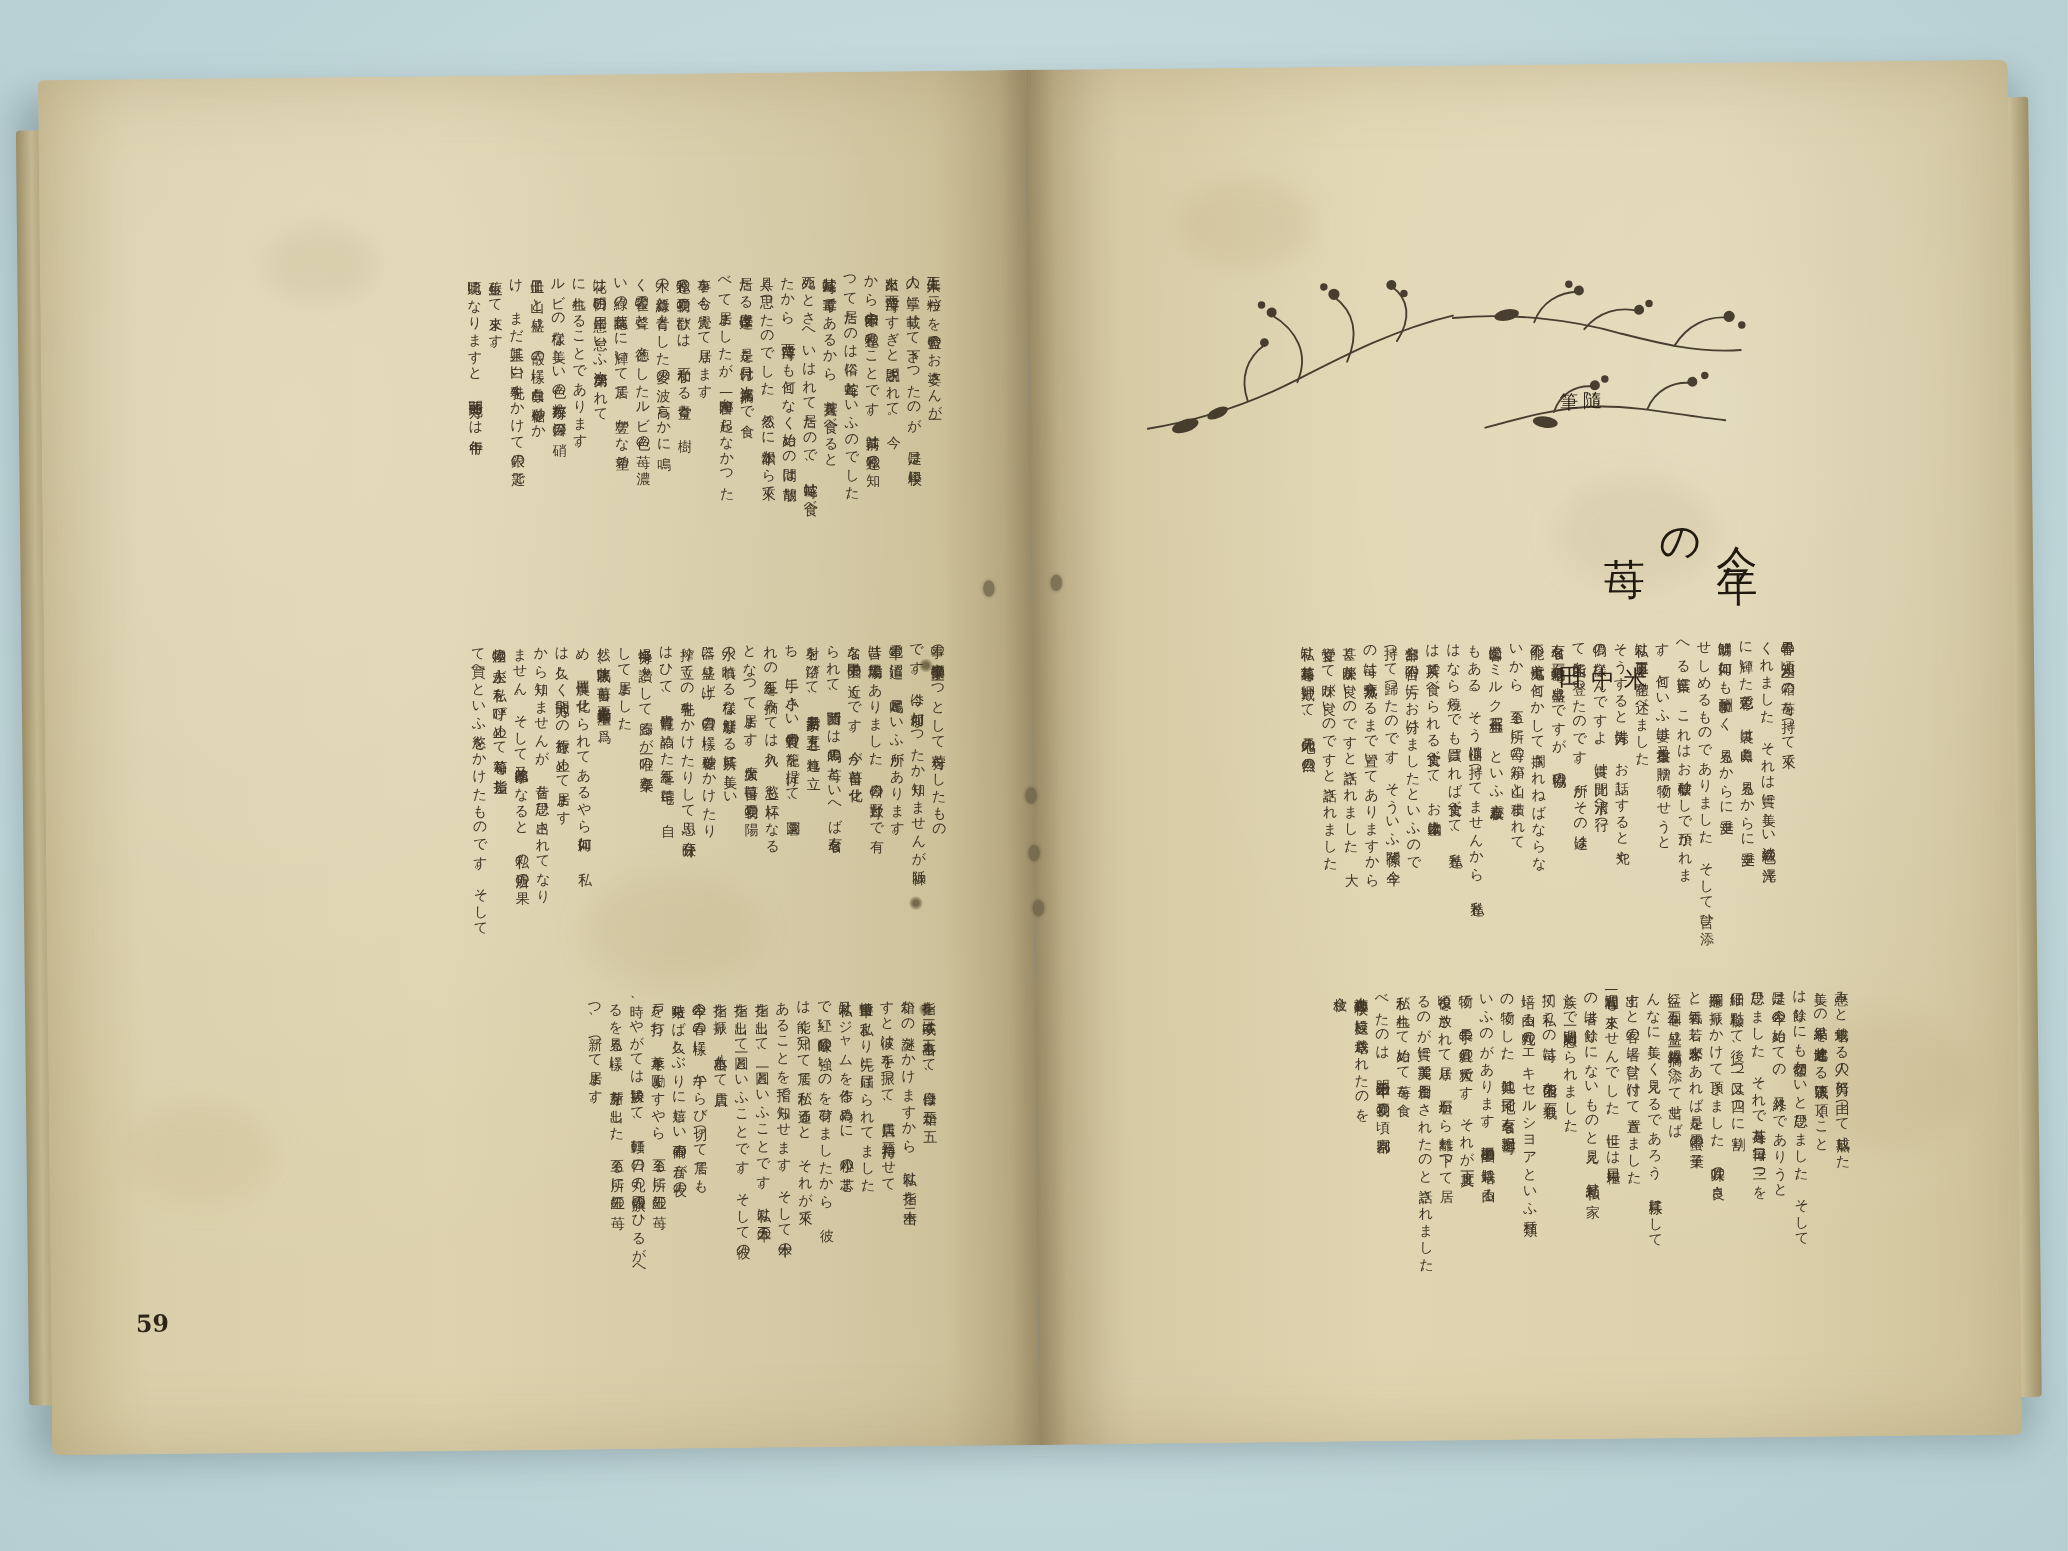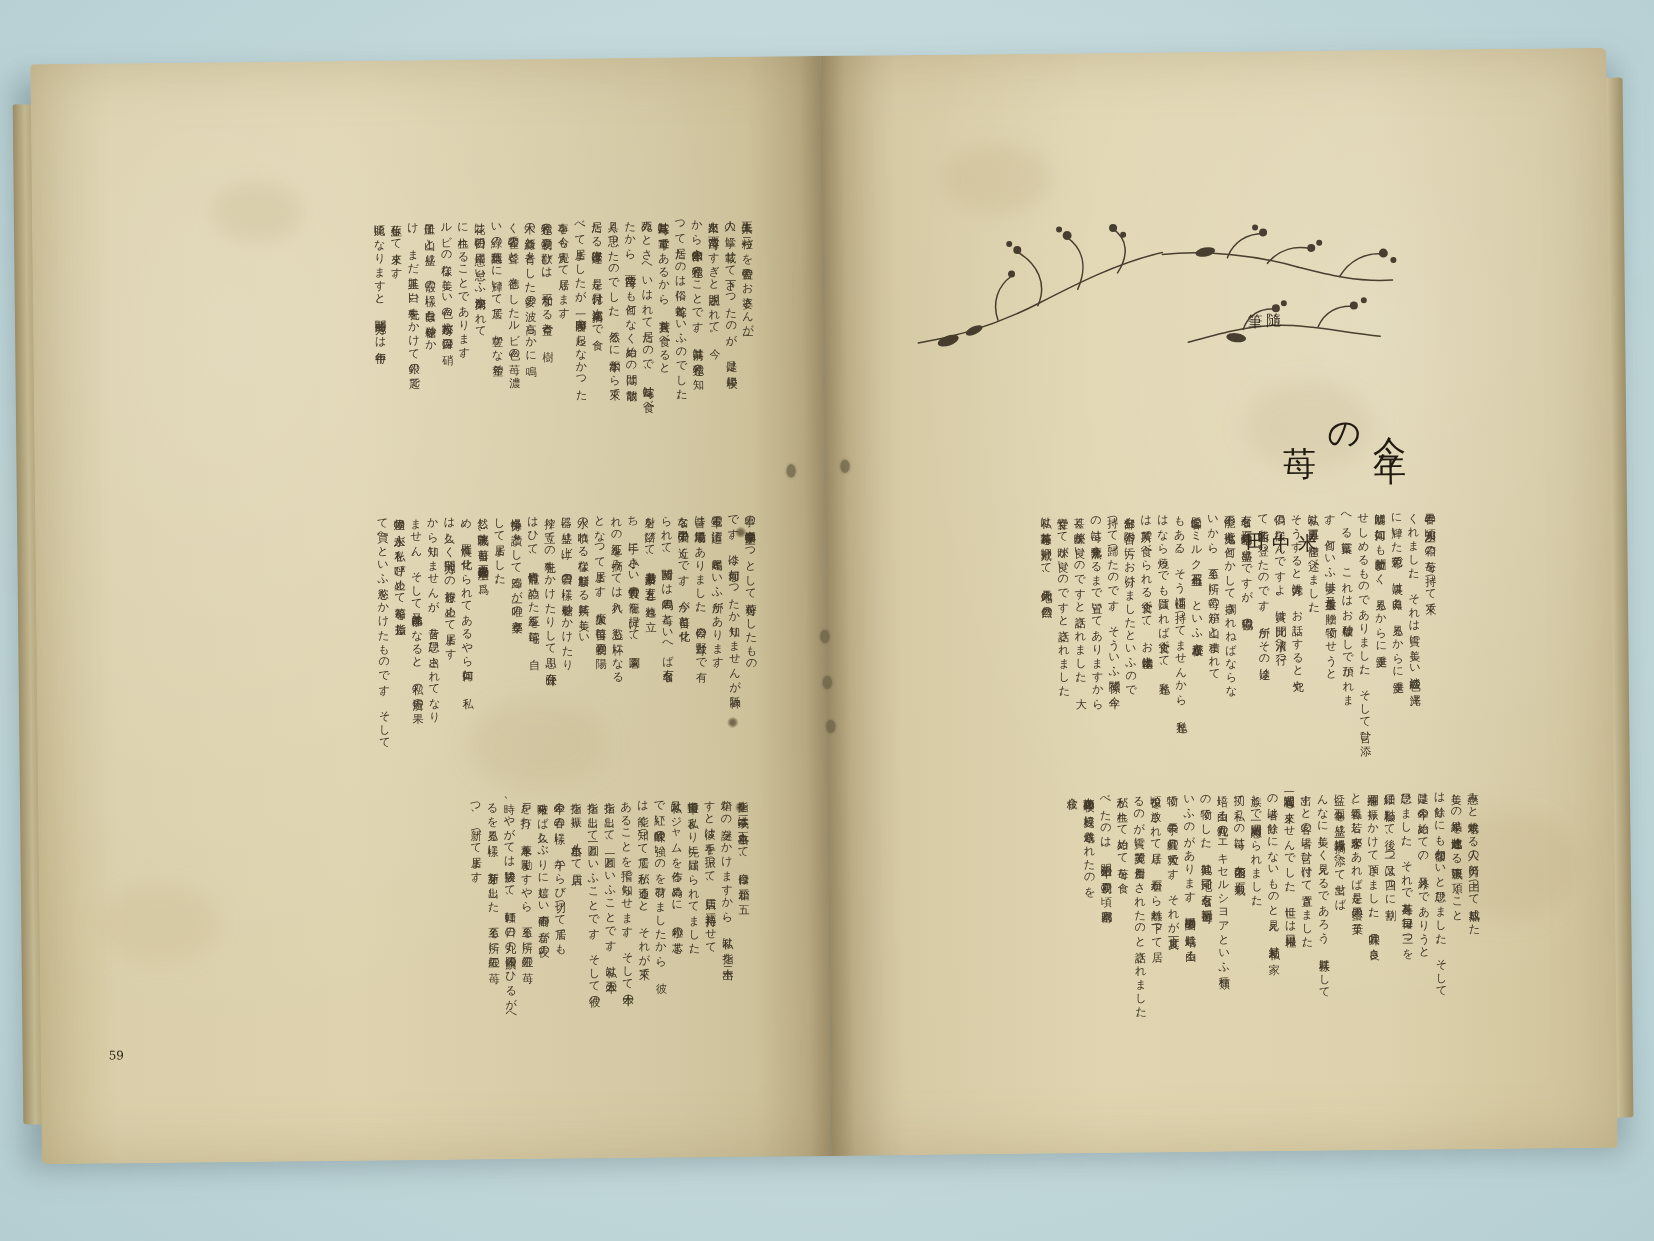--- a/index.html
+++ b/index.html
@@ -182,23 +182,24 @@
     left: 855px;
     top: 170px;
     width: 530px;
     height: 140px;
     opacity: .85;
   }
 
   
   .folio {
     position: absolute;
-    font-size: 12px;
+    font-size: 19px;
     color: #2d2518;
     font-family: "DejaVu Serif", serif;
+    font-weight: bold;
   }
   #folio-left  { left: 68px;  top: 985px; }
 
   
   .hole {
     position: absolute;
     width: 9px; height: 13px;
     background: #6d6247;
     border-radius: 50%;
     box-shadow: 0 0 3px rgba(60,50,30,.6);

